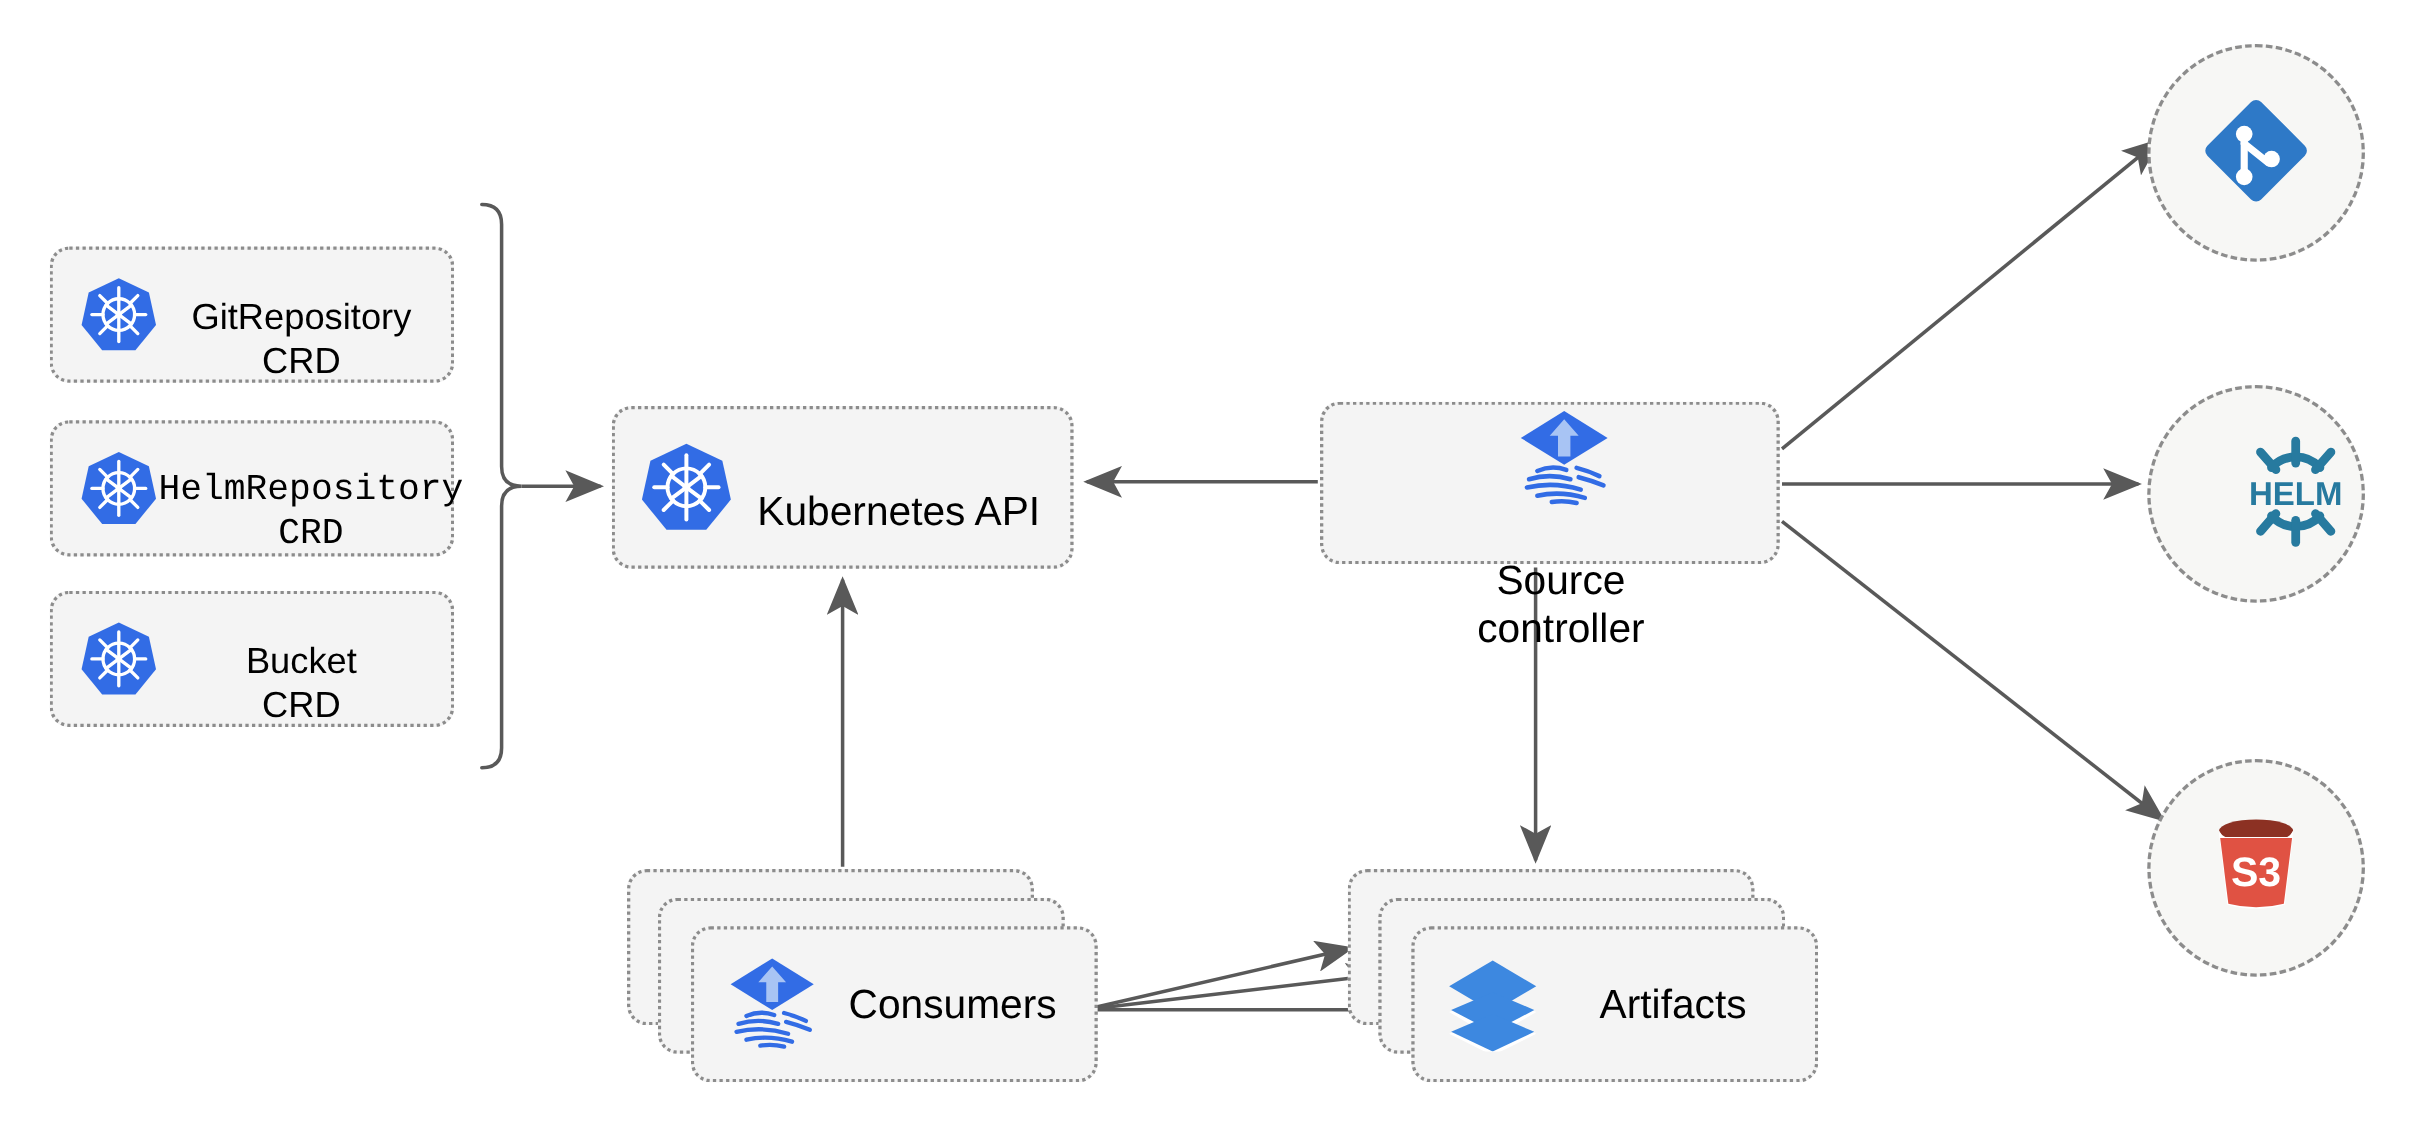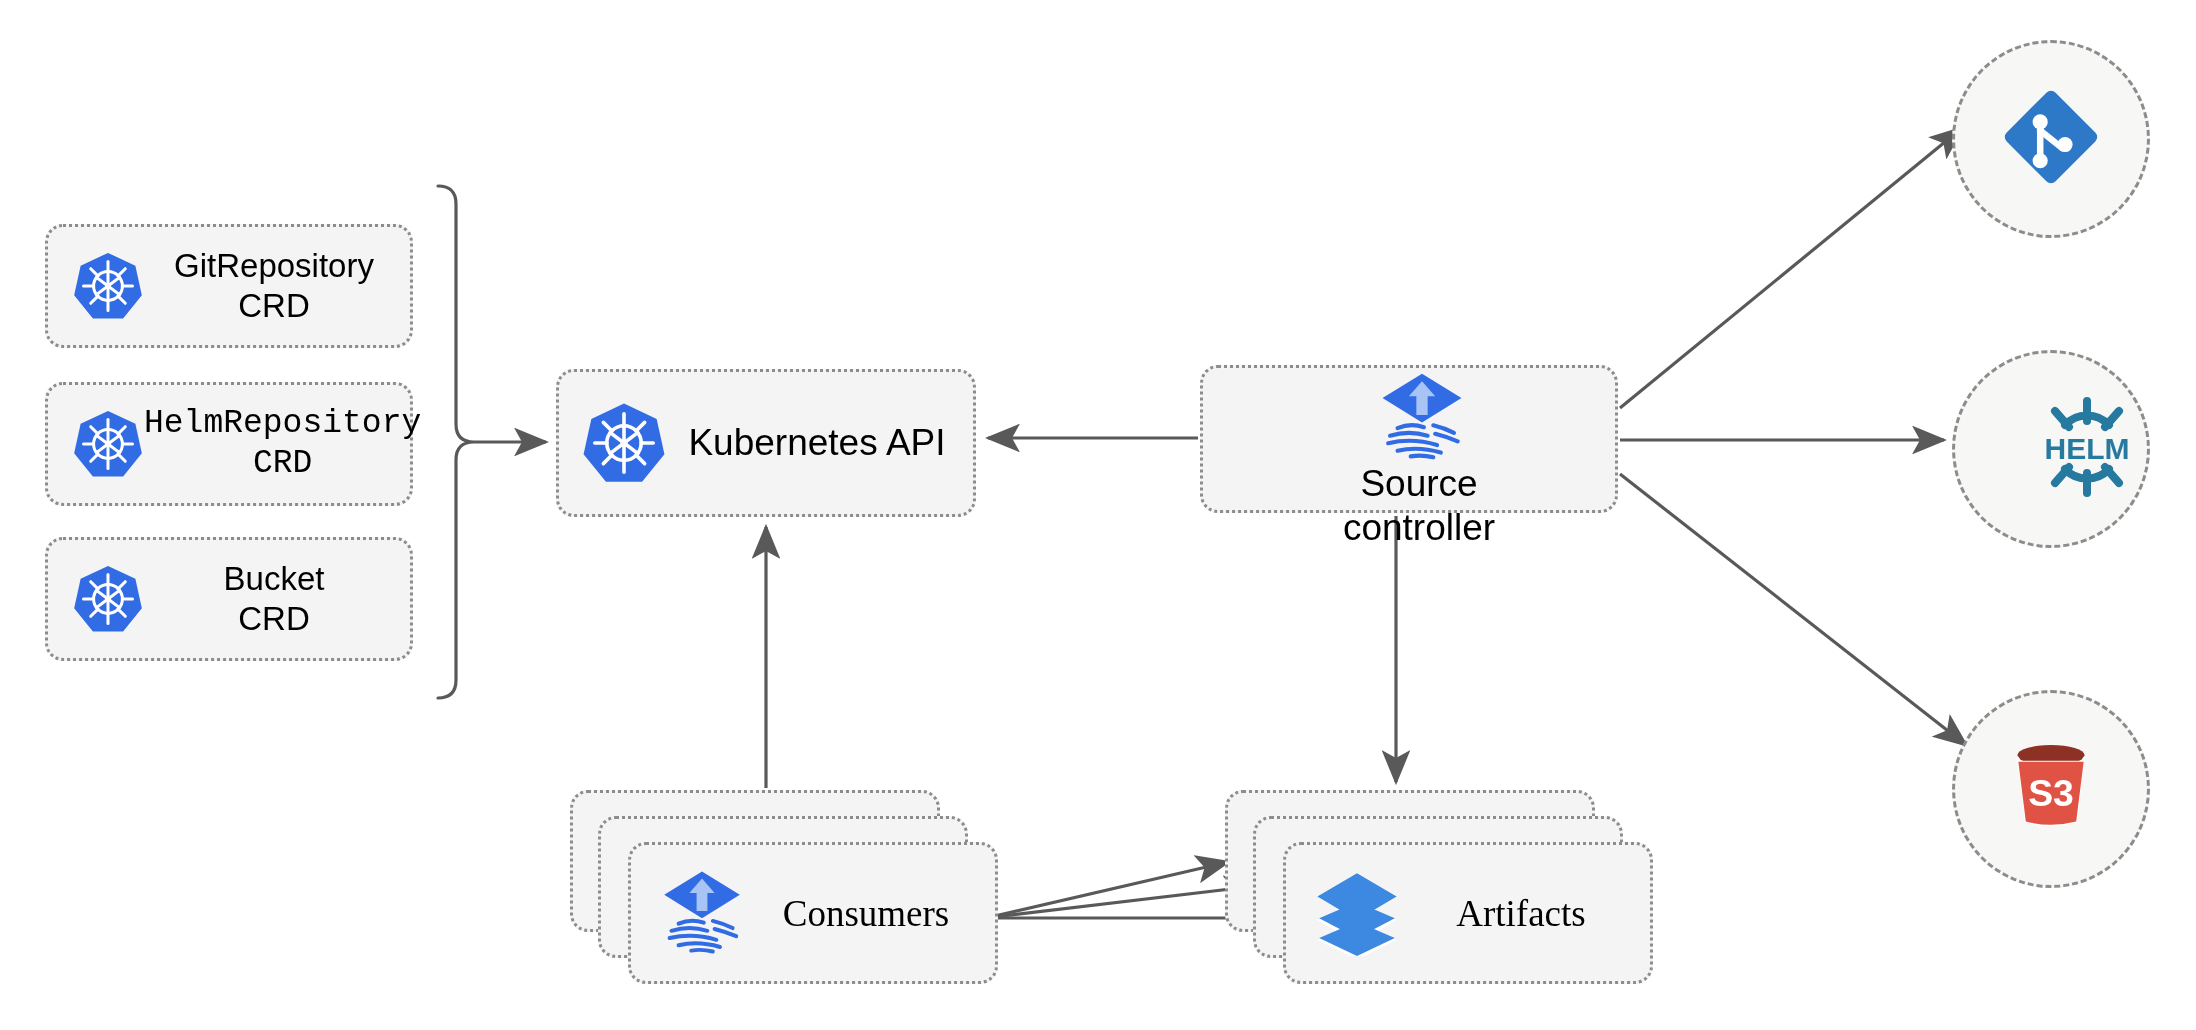--- a/index.html
+++ b/index.html
@@ -32,20 +32,21 @@
     justify-content: flex-start;
   }
   .node .label {
     font-size: 34px;
     color: #000000;
     line-height: 1.2;
     text-align: center;
     flex: 1;
     padding-right: 6px;
     white-space: pre-line;
+    margin-top: 44px;
   }
   .node .glyph {
     flex: 0 0 auto;
     display: flex;
     align-items: center;
     justify-content: center;
   }
 
   
   .crd-box {
@@ -87,21 +88,20 @@
     box-sizing: border-box;
     background: #f4f4f4;
     border: 3px dotted #8c8c8c;
     border-radius: 18px;
   }
   .stack .card.front {
     display: flex;
     align-items: center;
     justify-content: flex-start;
     padding-left: 26px;
-    font-family: Liberation Serif, serif;
   }
   .stack .card.front .label {
     font-size: 37px;
     color: #000;
     flex: 1;
     text-align: center;
     padding-right: 10px;
   }
 
   #consumers-stack { left: 570px; top: 790px; width: 440px; height: 200px; }

